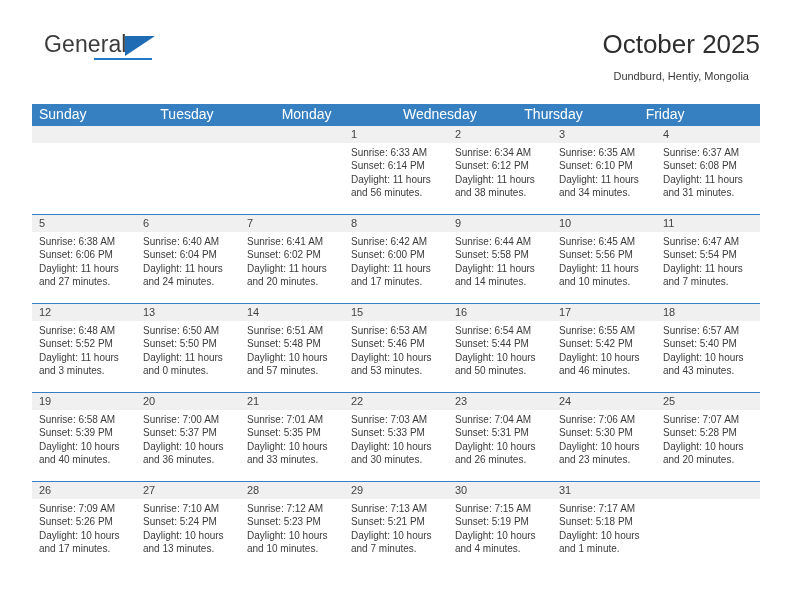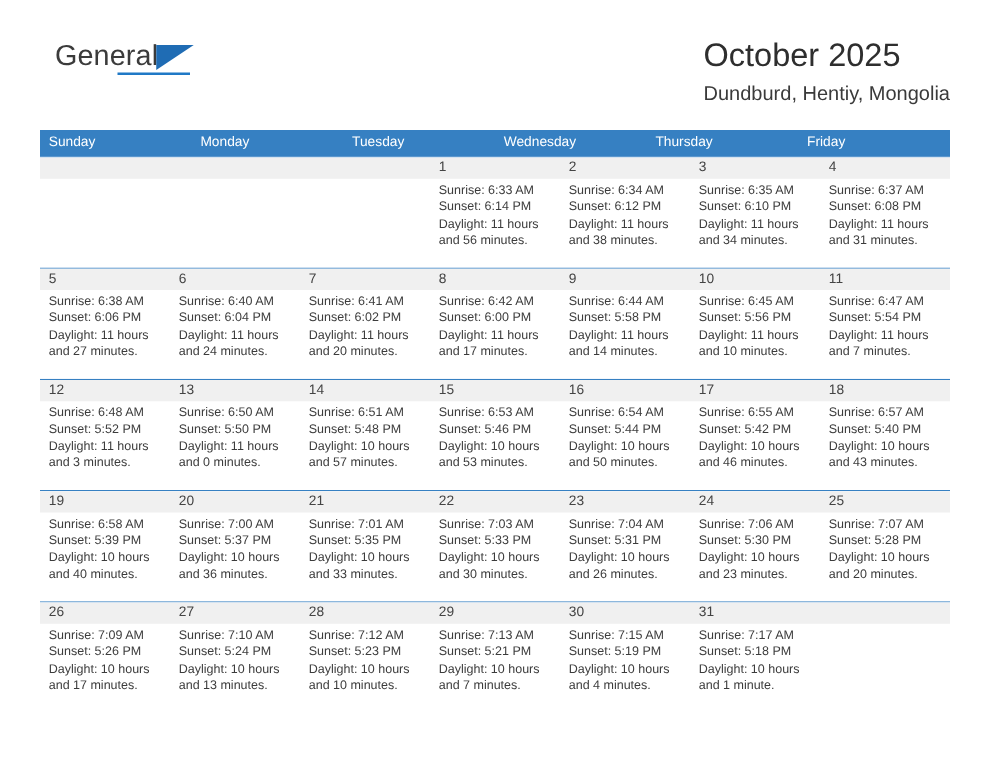--- a/index.html
+++ b/index.html
@@ -67,30 +67,30 @@
     height: 2px;
     background: #2079c6;
     margin-left: 62px;
     margin-top: 1px;
   }
 
   .title-block {
     position: absolute;
     right: 0;
     top: 0;
-    text-align: left;
+    text-align: center;
   }
   .cal-title {
     font-size: 26px;
     color: #2e2e2e;
     line-height: 32px;
     white-space: nowrap;
   }
   .cal-subtitle {
-    font-size: 16px;
+    font-size: 11px;
     color: #3a3a3a;
     line-height: 20px;
     margin-top: 6px;
     white-space: nowrap;
   }
 
   
   .calendar {
     position: absolute;
     left: 32px;
@@ -98,21 +98,21 @@
     width: 728px;
   }
   .weekdays {
     display: flex;
     background: #3680c2;
     height: 21px;
   }
   .weekday {
     flex: 1 1 0;
     color: #ffffff;
-    font-size: 11px;
+    font-size: 14px;
     line-height: 21px;
     padding-left: 7px;
     box-sizing: border-box;
     white-space: nowrap;
   }
   .week {
     display: flex;
     border-top: 1px solid #3680c2;
     height: 89px;
     box-sizing: border-box;
@@ -163,22 +163,22 @@
       <div class="cal-title">October 2025</div>
       <div class="cal-subtitle">Dundburd, Hentiy, Mongolia</div>
     </div>
 
   </div>
 
   <div class="calendar">
 
     <div class="weekdays">
       <div class="weekday">Sunday</div>
+      <div class="weekday">Tuesday</div>
       <div class="weekday">Monday</div>
-      <div class="weekday">Tuesday</div>
       <div class="weekday">Wednesday</div>
       <div class="weekday">Thursday</div>
       <div class="weekday">Friday</div>
     </div>
 
     <div class="week">
       <div class="cell">
         <div class="cell-daynum"></div>
         <div class="cell-body">
           <div></div>

